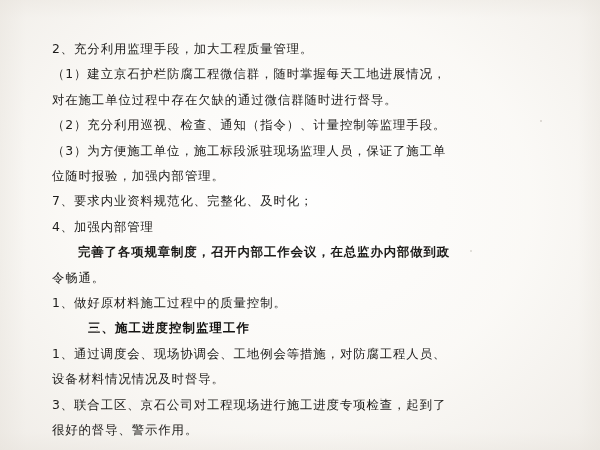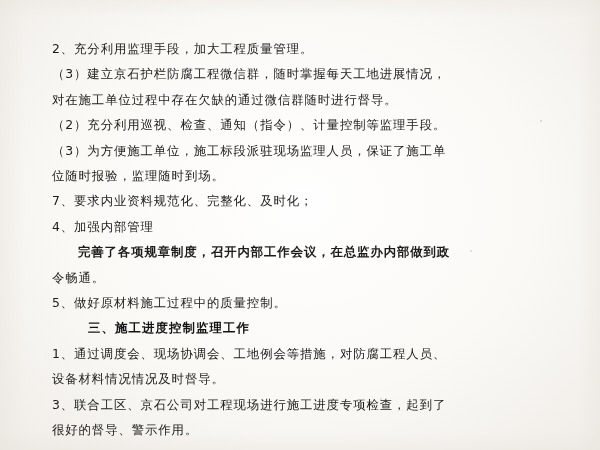--- a/index.html
+++ b/index.html
@@ -80,30 +80,30 @@
     opacity: 0.5;
   }
 </style>
 </head>
 <body>
 
 <div class="page">
 
   <div class="doc-body">
     <div class="line">2、充分利用监理手段，加大工程质量管理。</div>
-    <div class="line">（3）建立京石护栏防腐工程微信群，随时掌握每天工地进展情况，</div>
+    <div class="line">（1）建立京石护栏防腐工程微信群，随时掌握每天工地进展情况，</div>
     <div class="line">对在施工单位过程中存在欠缺的通过微信群随时进行督导。</div>
     <div class="line">（2）充分利用巡视、检查、通知（指令）、计量控制等监理手段。</div>
     <div class="line">（3）为方便施工单位，施工标段派驻现场监理人员，保证了施工单</div>
-    <div class="line">位随时报验，监理随时到场。</div>
+    <div class="line">位随时报验，加强内部管理。</div>
     <div class="line">7、要求内业资料规范化、完整化、及时化；</div>
     <div class="line">4、加强内部管理</div>
     <div class="line para-indent">完善了各项规章制度，召开内部工作会议，在总监办内部做到政</div>
     <div class="line">令畅通。</div>
-    <div class="line">5、做好原材料施工过程中的质量控制。</div>
+    <div class="line">1、做好原材料施工过程中的质量控制。</div>
     <div class="line heading">三、施工进度控制监理工作</div>
     <div class="line">1、通过调度会、现场协调会、工地例会等措施，对防腐工程人员、</div>
     <div class="line">设备材料情况情况及时督导。</div>
     <div class="line">3、联合工区、京石公司对工程现场进行施工进度专项检查，起到了</div>
     <div class="line">很好的督导、警示作用。</div>
 
   </div>
 
   <div class="speck" style="left:118px; top:72px; width:2px; height:2px;"></div>
   <div class="speck" style="left:262px; top:150px; width:1.5px; height:1.5px;"></div>

